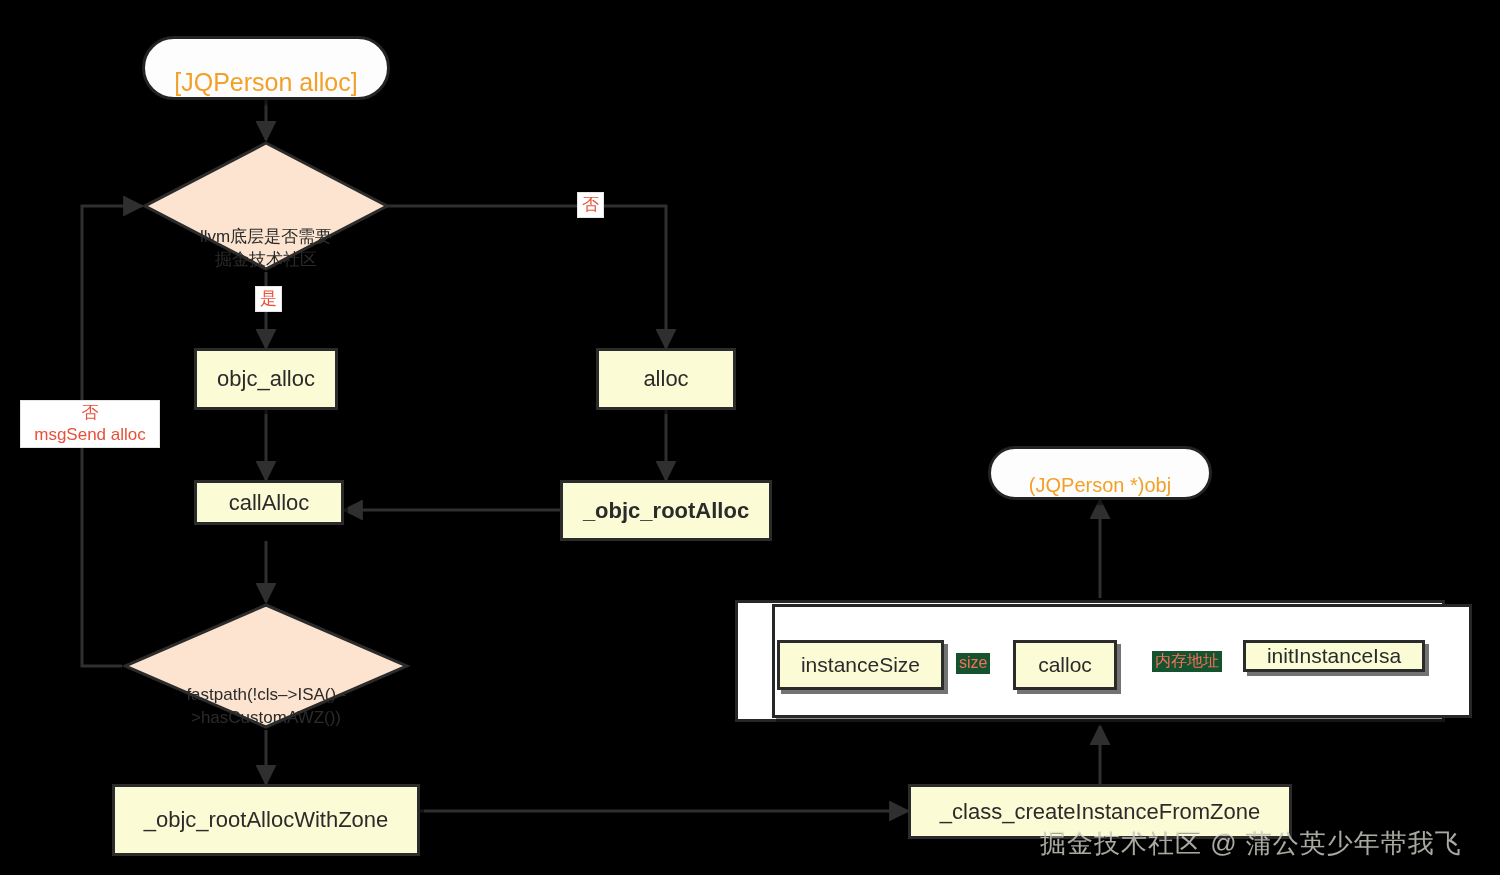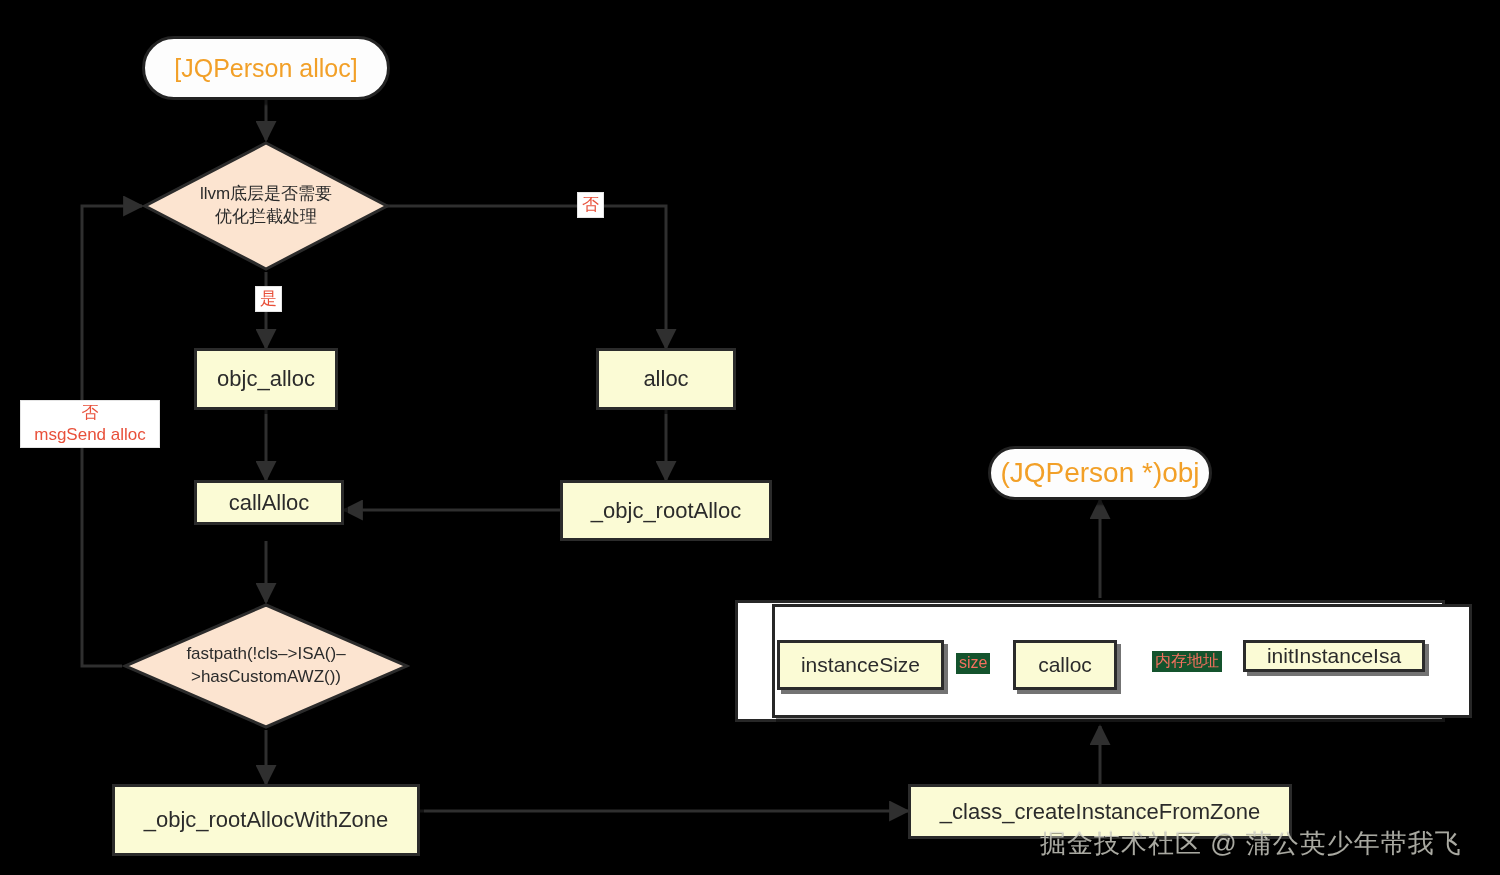--- a/index.html
+++ b/index.html
@@ -40,36 +40,37 @@
     box-shadow: 4px 4px 0 rgba(0,0,0,0.55);
   }
 
   .stadium {
     background: #FDFDFD;
     border: 3px solid #232323;
     border-radius: 40px;
     color: #F2A028;
     font-size: 25px;
     box-shadow: 4px 5px 2px rgba(0,0,0,0.5);
+    align-items: flex-end;
   }
 
   .diamond-wrap {
     position: absolute;
   }
   .diamond-wrap svg {
     position: absolute;
     left: 0; top: 0;
   }
   .diamond-label {
     position: absolute;
     left: 0; top: 0;
     width: 100%;
     height: 100%;
     display: flex;
-    align-items: center;
+    align-items: flex-end;
     justify-content: center;
     text-align: center;
     color: #2b2b2b;
     font-size: 17px;
     line-height: 1.35;
     pointer-events: none;
   }
   .diamond-label span { display: block; }
 
   
@@ -168,38 +169,38 @@
     <span>[JQPerson alloc]</span>
   </div>
 
   <div class="diamond-wrap" style="left:142px; top:140px; width:248px; height:132px;">
     <svg width="248" height="132" viewBox="0 0 248 132">
       <polygon points="124,3 245,66 124,129 3,66" fill="#FCE4D0" stroke="#2b2b2b" stroke-width="3"></polygon>
     </svg>
     <div class="diamond-label">
       <div>
         <span>llvm底层是否需要</span>
-        <span>优化拦截处理</span>
+        <span>掘金技术社区</span>
       </div>
     </div>
   </div>
 
   <div class="node rect" style="left:194px; top:348px; width:144px; height:62px;">
     <span>objc_alloc</span>
   </div>
 
   <div class="node rect" style="left:596px; top:348px; width:140px; height:62px;">
     <span>alloc</span>
   </div>
 
   <div class="node rect" style="left:194px; top:480px; width:150px; height:45px;">
     <span>callAlloc</span>
   </div>
 
-  <div class="node rect" style="left:560px; top:480px; width:212px; height:61px;">
+  <div class="node rect" style="left:560px; top:480px; width:212px; height:61px;font-weight:bold;">
     <span>_objc_rootAlloc</span>
   </div>
 
   <div class="diamond-wrap" style="left:122px; top:602px; width:288px; height:128px;">
     <svg width="288" height="128" viewBox="0 0 288 128">
       <polygon points="144,3 285,64 144,125 3,64" fill="#FCE4D0" stroke="#2b2b2b" stroke-width="3"></polygon>
     </svg>
     <div class="diamond-label">
       <div>
         <span>fastpath(!cls–&gt;ISA()–</span>
@@ -221,21 +222,21 @@
   </div>
 
   <div class="node rect" style="left:1013px; top:640px; width:104px; height:50px; font-size:21px;">
     <span>calloc</span>
   </div>
 
   <div class="node rect" style="left:1243px; top:640px; width:182px; height:32px; font-size:21px;">
     <span>initInstanceIsa</span>
   </div>
 
-  <div class="node stadium" style="left:988px; top:446px; width:224px; height:54px; font-size:28px;">
+  <div class="node stadium" style="left:988px; top:446px; width:224px; height:54px; font-size:20px;">
     <span>(JQPerson *)obj</span>
   </div>
 
   <div class="edge-label boxed" style="left:255px; top:286px;">
     <span>是</span>
   </div>
 
   <div class="edge-label boxed" style="left:577px; top:192px;">
     <span>否</span>
   </div>

